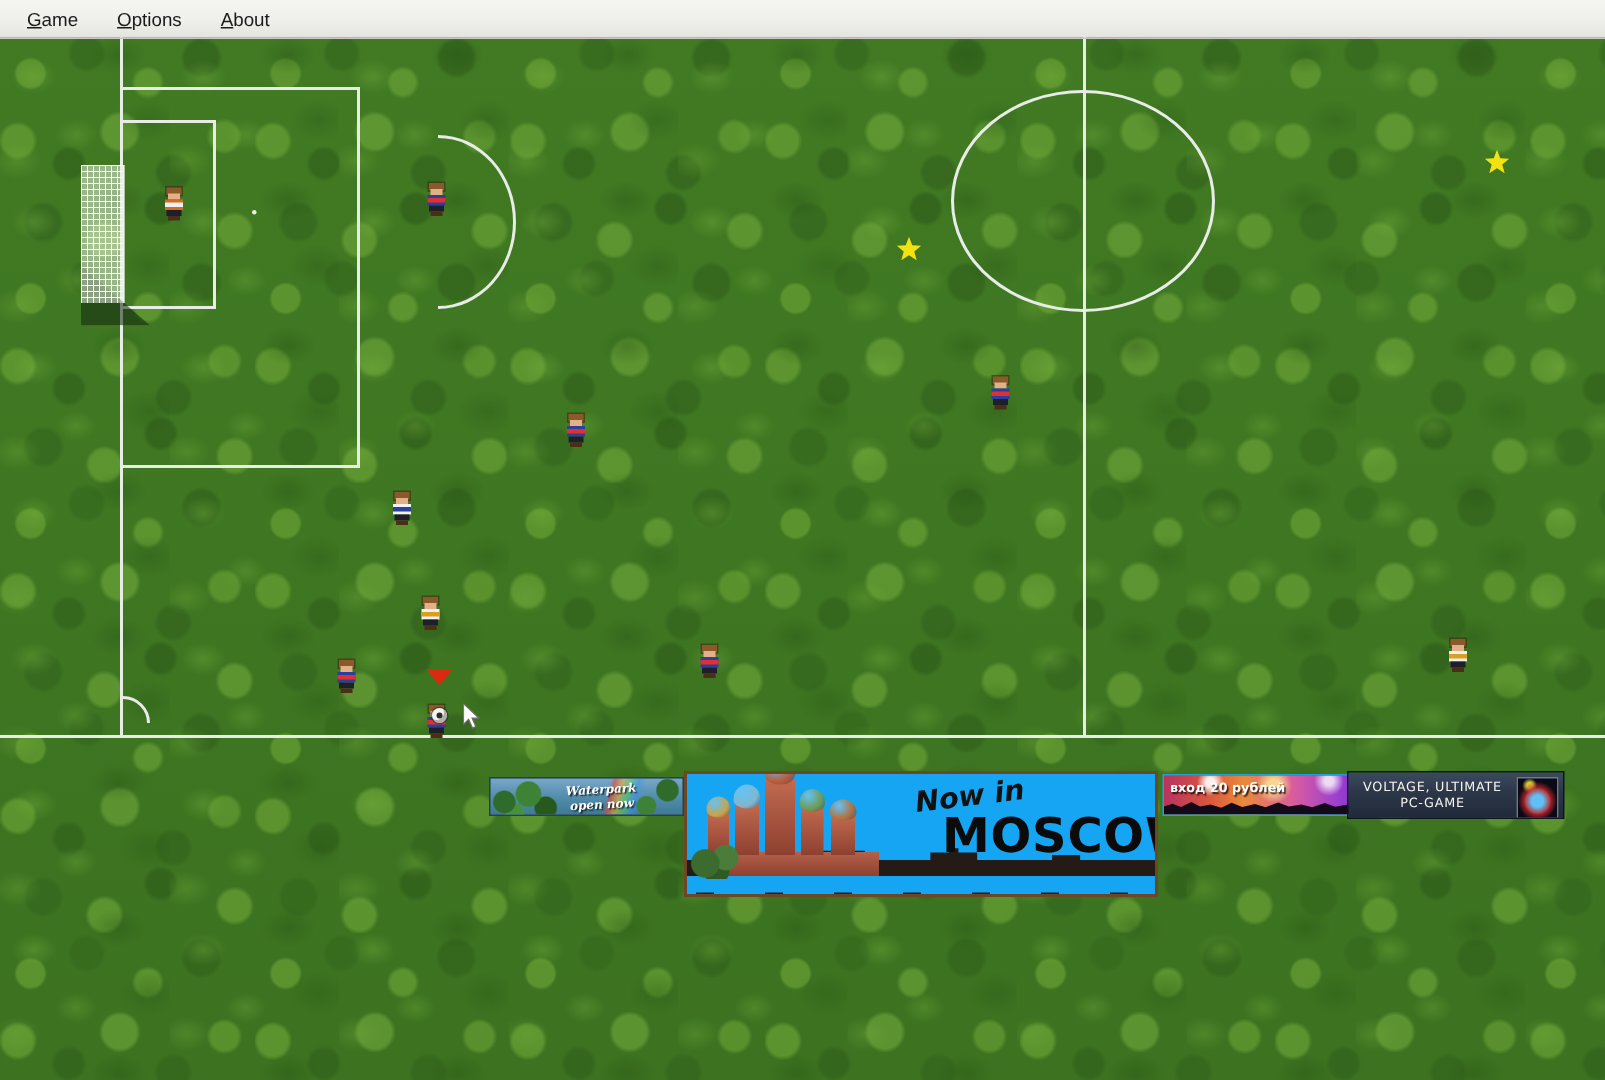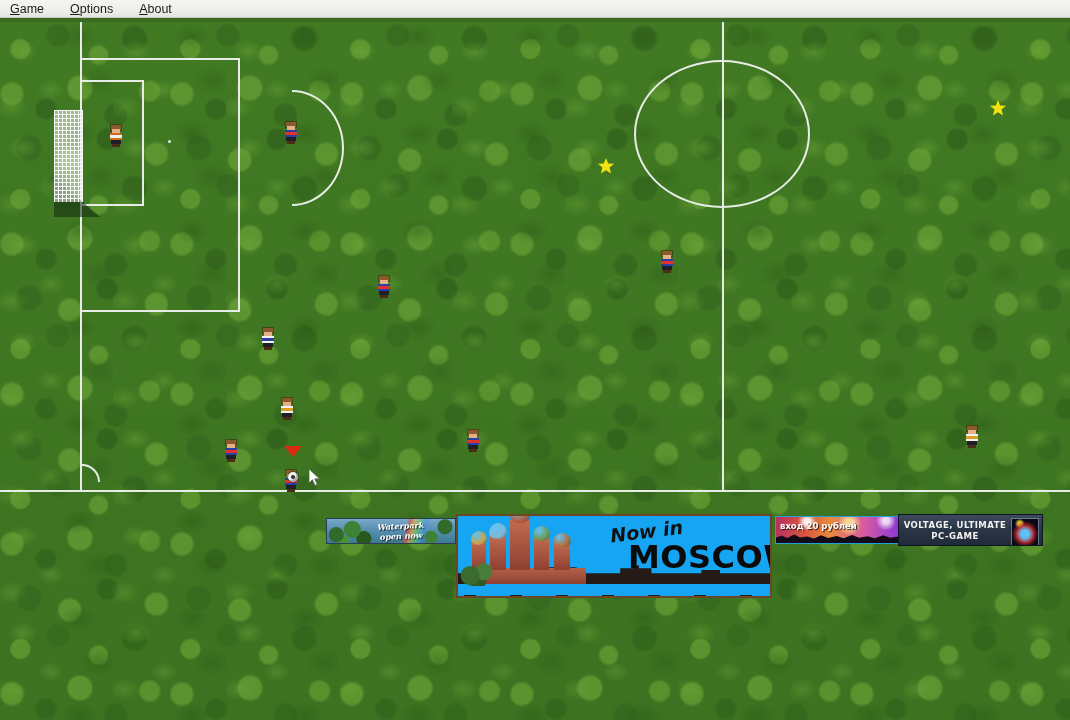--- a/index.html
+++ b/index.html
@@ -12,25 +12,26 @@
   }
   #app {
     position: relative;
     width: 1070px; height: 720px;
     overflow: hidden;
   }
 
   
   #menubar {
     position: absolute; left: 0; top: 0;
-    width: 1070px; height: 18px;
+    width: 1070px; height: 26px;
     background: linear-gradient(to bottom, #f5f5f2 0%, #eeeeea 60%, #e4e4df 100%);
     border-bottom: 1px solid #c9c9c4;
-    display: flex; align-items: flex-start;
+    display: flex; align-items: center;
     box-sizing: border-box;
+    padding-left: 8px;
     z-index: 50;
   }
   .menu-item {
     font-size: 12.5px;
     color: #1b1b1b;
     padding: 2px 10px;
     margin-right: 6px;
     cursor: default;
     white-space: nowrap;
     line-height: 14px;
@@ -360,21 +361,21 @@
   #banner-voltage {
     left: 898px; top: 492px;
     width: 145px; height: 32px;
     border: 1px solid #0d1522;
     background: linear-gradient(to bottom, #3c4a5e 0%, #2b3648 45%, #212a39 100%);
   }
   #banner-voltage .vtext {
     position:absolute; left: 4px; top: 5px;
     width: 104px;
     font-family: "DejaVu Sans", sans-serif;
-    font-size: 8.5px; font-weight: bold;
+    font-size: 8.5px; font-weight: normal;
     color: #f4f4ee;
     letter-spacing: .5px;
     text-align: center;
     line-height: 11px;
   }
   #banner-voltage .boxart {
     position:absolute; right: 3px; top: 3px;
     width: 26px; height: 26px;
     border: 1px solid #6c7a8c;
     background:

